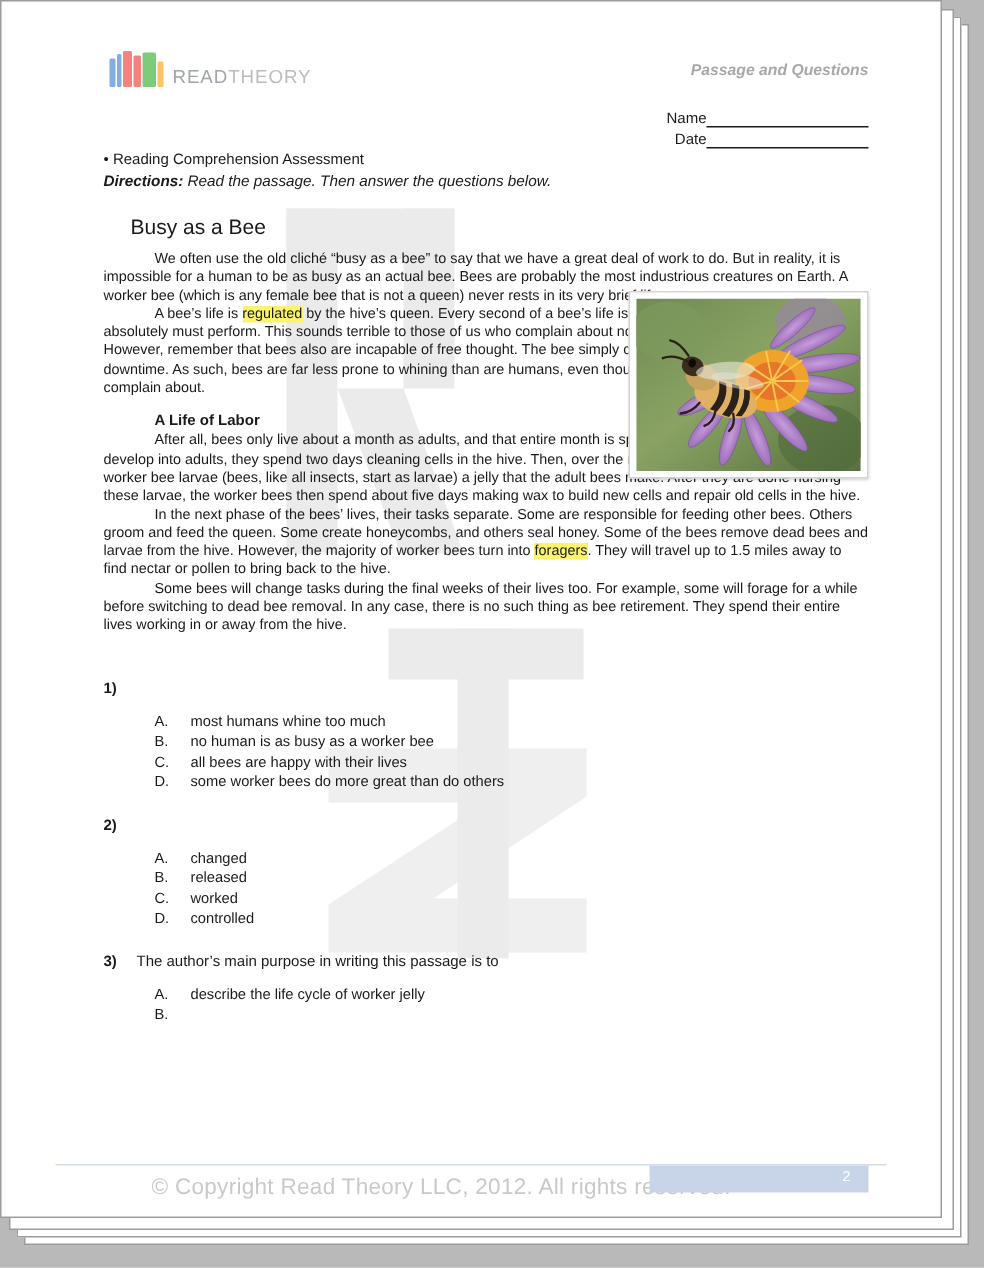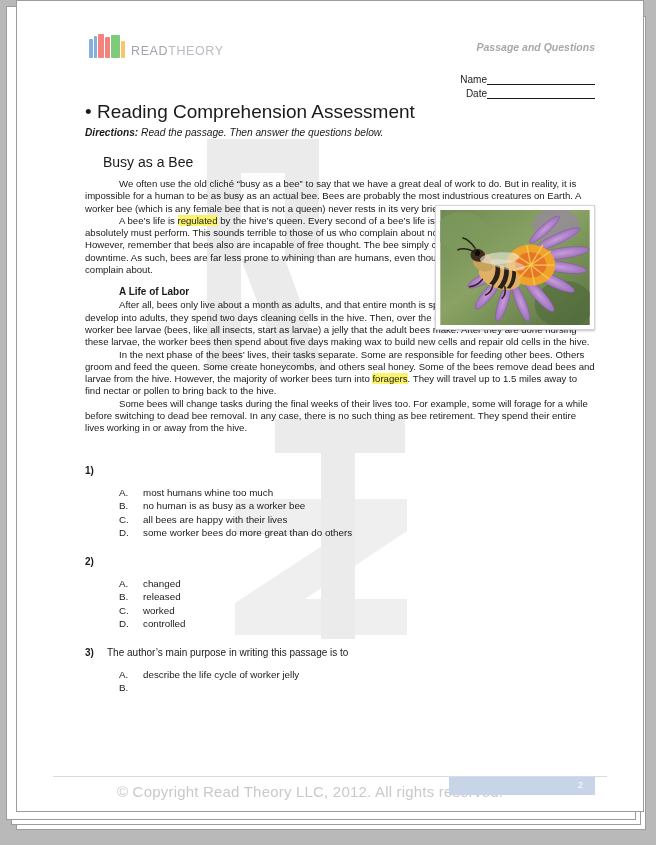--- a/index.html
+++ b/index.html
@@ -20,21 +20,21 @@
     position: absolute;
     background: #ffffff;
     border: 1px solid #9c9c9c;
   }
   .stack-3 { left: 16px; top: 16px; width: 628px; height: 812px; }
   .stack-2 { left: 11px; top: 11px; width: 628px; height: 812px; }
   .stack-1 { left: 6px;  top: 6px;  width: 628px; height: 812px; }
 
   .sheet {
     position: absolute;
-    left: 16px;
+    left: 0px;
     top: 0px;
     width: 626px;
     height: 810px;
     background: #ffffff;
     border: 1px solid #9c9c9c;
     overflow: hidden;
   }
 
   
   .watermark {
@@ -122,21 +122,21 @@
   }
 
   
   .body-area {
     position: absolute;
     left: 68px;
     top: 100px;
     width: 510px;
   }
   .assess-title {
-    font-size: 19px;
+    font-size: 10px;
     color: #1a1a1a;
     margin: 0 0 4px 0;
     font-weight: normal;
   }
   .directions {
     font-size: 10.2px;
     color: #1a1a1a;
     margin: 0 0 16px 0;
   }
   .directions b { font-style: italic; }

